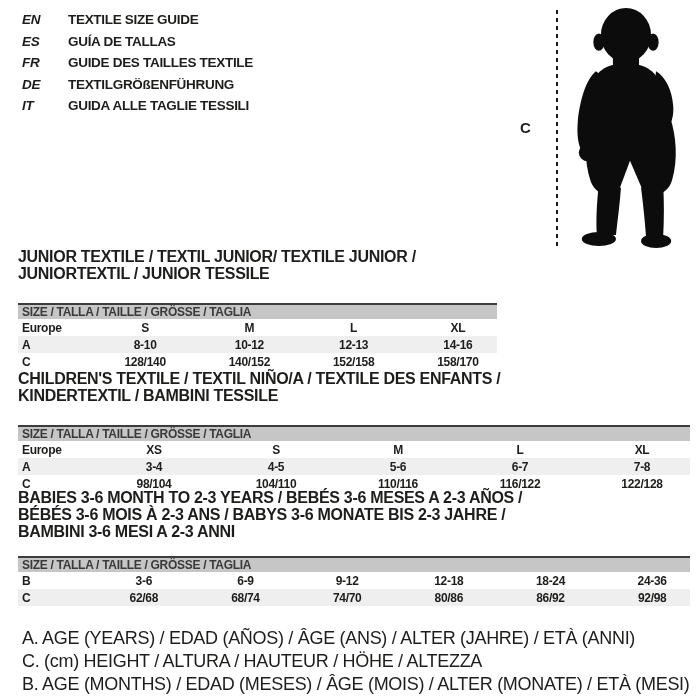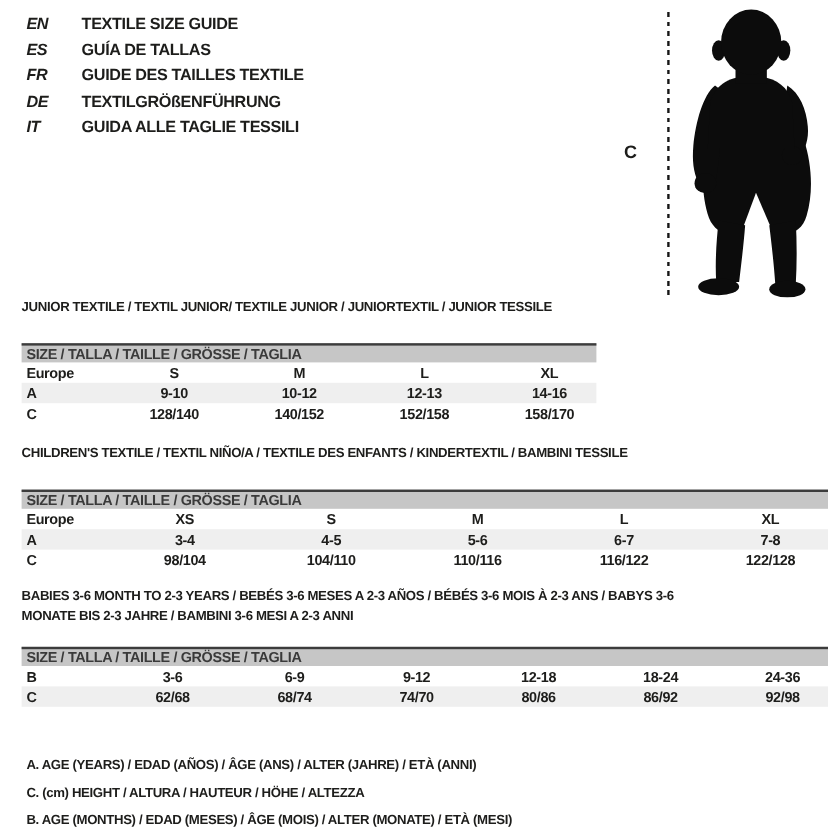--- a/index.html
+++ b/index.html
@@ -31,21 +31,21 @@
   }
   .silhouette { position: absolute; left: 565px; top: 5px; width: 132px; height: 243px; }
 
   
   .tsection { position: absolute; left: 18px; }
   .tsection-1 { top: 248px; width: 479px; }
   .tsection-2 { top: 370px; width: 672px; }
   .tsection-3 { top: 489px; width: 672px; }
 
   .table-title {
-    font-size: 11px; font-weight: bold; letter-spacing: -0.3px;
+    font-size: 16px; font-weight: bold; letter-spacing: -0.3px;
     line-height: 17px; max-width: 545px;
   }
   .tsection-1 .table-title, .tsection-2 .table-title { margin-bottom: 21px; }
   .tsection-3 .table-title { margin-bottom: 16px; }
 
   .size-band {
     height: 16px; background: #c6c6c6; border-top: 2px solid #3c3c3c;
     font-size: 12px; font-weight: bold; letter-spacing: -0.3px; color: #3a3a3a;
     display: flex; align-items: center; padding-left: 4px; box-sizing: border-box;
   }
@@ -54,21 +54,21 @@
   .trow.stripe { background: #efefef; }
   .tcell {
     font-size: 12px; font-weight: bold; letter-spacing: -0.3px;
     display: flex; align-items: center; justify-content: center; white-space: nowrap;
   }
   .tcell.first { justify-content: flex-start; padding-left: 4px; }
 
   
   .legend { position: absolute; left: 22px; top: 627px; }
   .legend-line {
-    font-size: 11px; font-weight: bold; letter-spacing: -0.3px;
+    font-size: 18px; font-weight: normal; letter-spacing: -0.3px;
     line-height: 23px; white-space: nowrap;
   }
 </style>
 </head>
 <body>
 
 <div class="lang-list">
   <div class="lang-row">
     <span class="lang-code">EN</span>
     <span class="lang-label">TEXTILE SIZE GUIDE</span>
@@ -129,21 +129,21 @@
   <div class="rows">
       <div class="trow" style="grid-template-columns: 62px repeat(4, 1fr);">
         <div class="tcell first">Europe</div>
         <div class="tcell">S</div>
         <div class="tcell">M</div>
         <div class="tcell">L</div>
         <div class="tcell">XL</div>
       </div>
       <div class="trow stripe" style="grid-template-columns: 62px repeat(4, 1fr);">
         <div class="tcell first">A</div>
-        <div class="tcell">9-10</div>
+        <div class="tcell">8-10</div>
         <div class="tcell">10-12</div>
         <div class="tcell">12-13</div>
         <div class="tcell">14-16</div>
       </div>
       <div class="trow" style="grid-template-columns: 62px repeat(4, 1fr);">
         <div class="tcell first">C</div>
         <div class="tcell">128/140</div>
         <div class="tcell">140/152</div>
         <div class="tcell">152/158</div>
         <div class="tcell">158/170</div>

